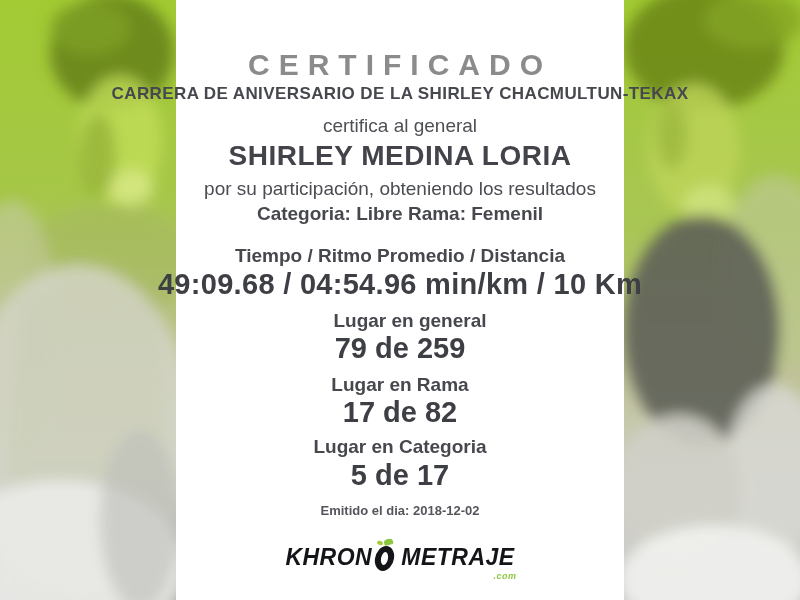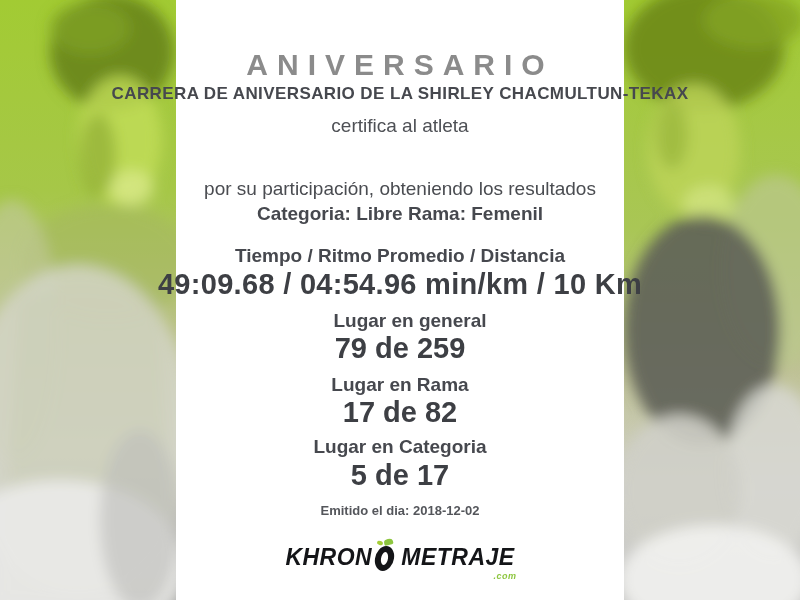--- a/index.html
+++ b/index.html
@@ -130,23 +130,24 @@
         <ellipse cx="150" cy="470" rx="48" ry="85" fill="#d7d7d1" opacity="0.85"></ellipse>
         <ellipse cx="55" cy="490" rx="62" ry="75" fill="#cfcfc8" opacity="0.9"></ellipse>
         <ellipse cx="90" cy="580" rx="95" ry="55" fill="#efefed" opacity="0.95"></ellipse>
       </g>
     </svg>
   </div>
 
   <div class="panel"></div>
 
   <div class="content">
-    <div class="line title">ANIVERSARIO</div>
+    <div class="line title">CERTIFICADO</div>
     <div class="line event">CARRERA DE ANIVERSARIO DE LA SHIRLEY CHACMULTUN-TEKAX</div>
-    <div class="line certifies">certifica al atleta</div>
+    <div class="line certifies">certifica al general</div>
+    <div class="line athlete">SHIRLEY MEDINA LORIA</div>
     <div class="line participation">por su participación, obteniendo los resultados</div>
     <div class="line category">Categoria: Libre Rama: Femenil</div>
     <div class="line results-header">Tiempo / Ritmo Promedio / Distancia</div>
     <div class="line results-values">49:09.68 / 04:54.96 min/km / 10 Km</div>
 
     <div class="line pl-label pl0-label">Lugar en general</div>
     <div class="line pl-value pl0-value">79 de 259</div>
     <div class="line pl-label pl1-label">Lugar en Rama</div>
     <div class="line pl-value pl1-value">17 de 82</div>
     <div class="line pl-label pl2-label">Lugar en Categoria</div>

